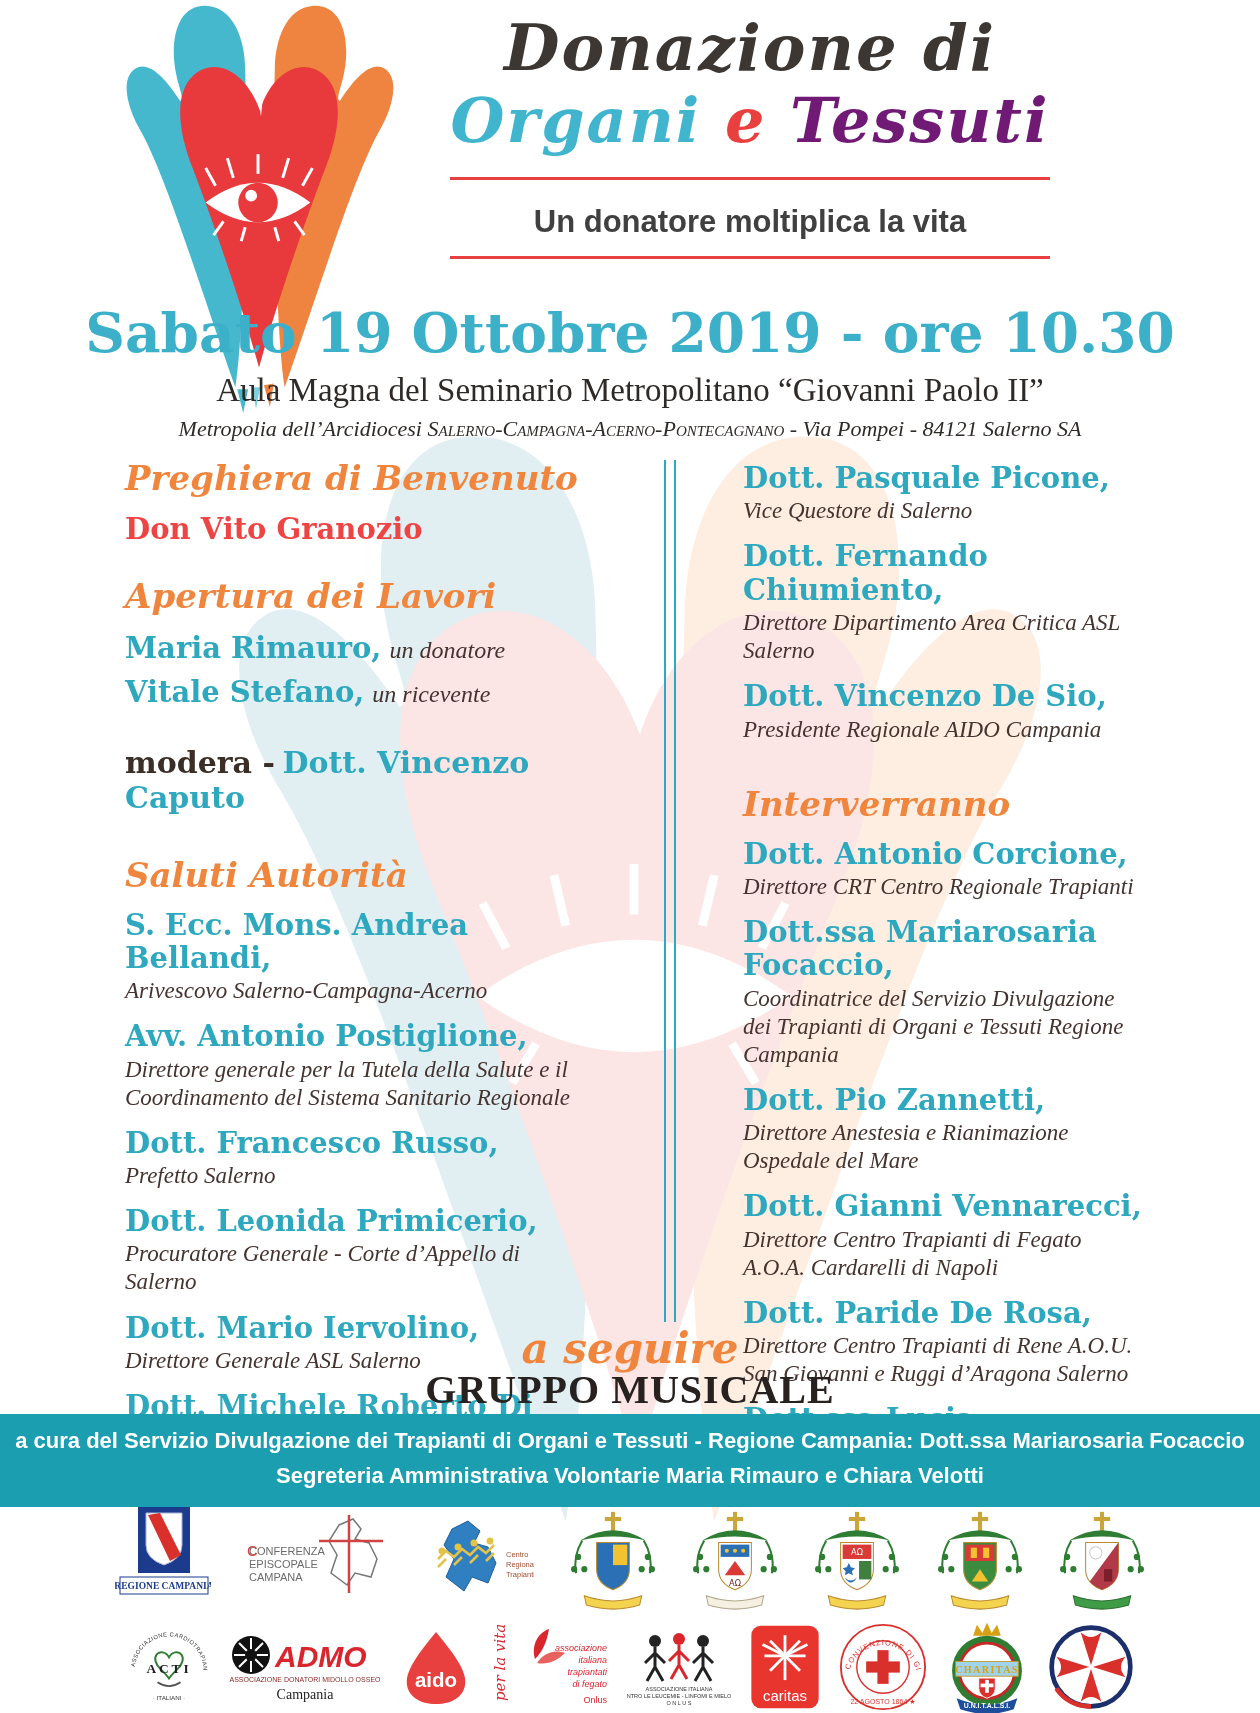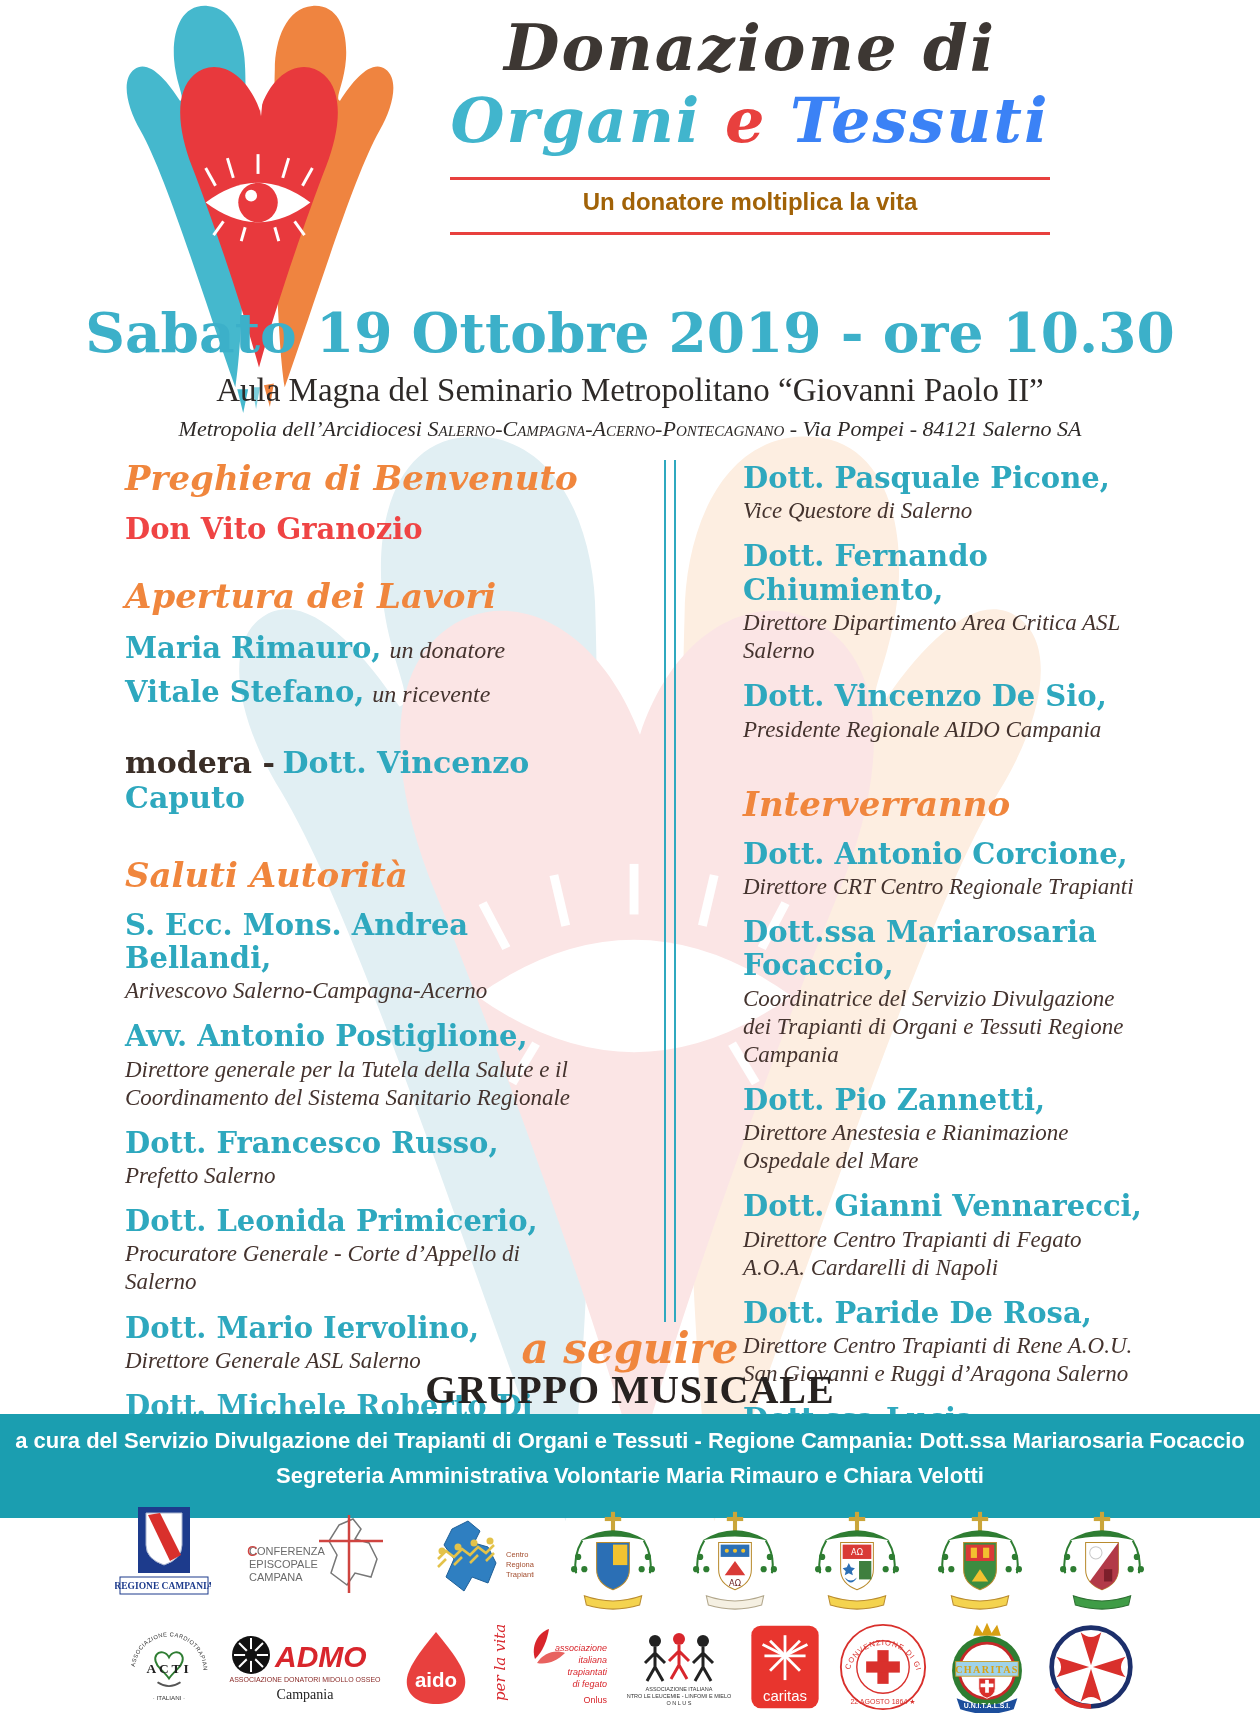--- a/index.html
+++ b/index.html
@@ -8,24 +8,24 @@
   .layer{position:absolute;z-index:1;}
   
   .watermark{position:absolute;left:150px;top:420px;width:980px;height:1180px;z-index:0;}
   
   .header-logo{left:95px;top:0;width:330px;height:415px;}
   .title-block{left:450px;top:14px;width:600px;text-align:center;}
   .script-line1{font-family:"DejaVu Serif",serif;font-style:italic;font-weight:bold;
                 font-size:64px;line-height:1.05;color:#3d3733;letter-spacing:2px;}
   .script-line2{font-family:"DejaVu Serif",serif;font-style:italic;font-weight:bold;
                 font-size:62px;line-height:1.1;letter-spacing:2px;margin-top:6px;}
-  .c-teal{color:#41b5cd;} .c-red{color:#e8403e;} .c-orange{color:#3b82f6;}
+  .c-teal{color:#41b5cd;} .c-red{color:#e8403e;} .c-orange{color:#701a75;}
   .red-rule{border:none;border-top:3px solid #e8403e;margin:22px 0 0 0;}
-  .tagline{font-family:"Liberation Sans",sans-serif;font-weight:bold;font-size:24px;
-           color:#a16207;margin:8px 0 0 0;}
+  .tagline{font-family:"Liberation Sans",sans-serif;font-weight:bold;font-size:31px;
+           color:#404040;margin:24px 0 0 0;}
   .red-rule.second{margin-top:16px;}
   
   .date-line{left:0;top:300px;width:1260px;text-align:center;
              font-family:"DejaVu Serif",serif;font-weight:bold;font-size:55px;color:#3cb0c9;}
   .venue-line{left:0;top:372px;width:1260px;text-align:center;font-size:33px;color:#2e2a28;}
   .address-line{left:0;top:416px;width:1260px;text-align:center;font-style:italic;
                 font-size:22px;color:#2e2a28;}
   .sc{font-variant:small-caps;}
   
   .program{left:125px;top:458px;width:1020px;display:flex;align-items:stretch;gap:41px;}
@@ -48,21 +48,21 @@
   .modera .mname{font-family:"DejaVu Serif",serif;font-weight:bold;color:#2ea8be;}
   .single-name{font-family:"DejaVu Serif",serif;font-weight:bold;font-size:29px;
                color:#ef4444;margin:0 0 10px 0;}
   
   .a-seguire{left:0;top:1324px;width:1260px;text-align:center;
              font-family:"DejaVu Serif",serif;font-weight:bold;font-style:italic;
              font-size:42px;color:#f0863d;}
   .gruppo{left:0;top:1366px;width:1260px;text-align:center;font-weight:bold;
           font-size:40px;color:#272220;letter-spacing:1px;}
   
-  .banner{left:0;top:1414px;width:1260px;height:104px;background:#1b9eb0;text-align:center;
+  .banner{left:0;top:1414px;width:1260px;height:93px;background:#1b9eb0;text-align:center;
           font-family:"Liberation Sans",sans-serif;font-weight:bold;color:#ffffff;}
   .banner .b1{font-size:22px;padding-top:14px;}
   .banner .b2{font-size:22px;margin-top:9px;}
   
   .logo-row1{left:115px;top:1502px;width:1030px;height:118px;display:flex;
              justify-content:space-between;align-items:center;}
   .logo-row2{left:125px;top:1624px;width:1010px;height:86px;display:flex;
              justify-content:space-between;align-items:center;}
   .logo-row1 svg,.logo-row2 svg{display:block;}
 </style>

